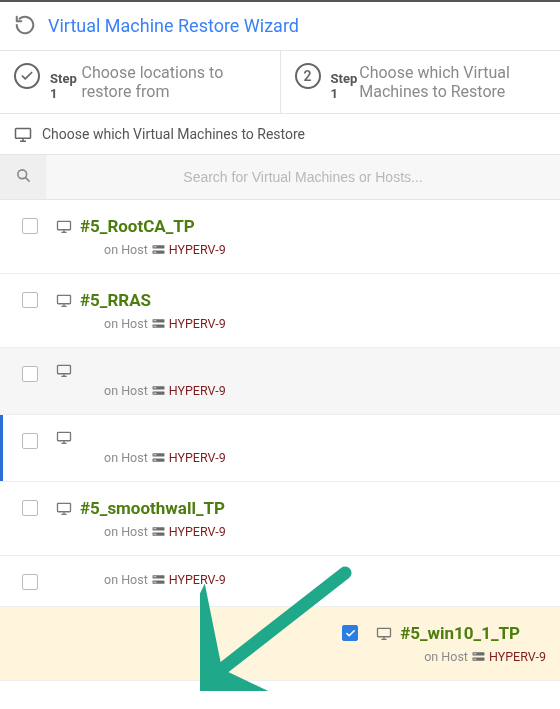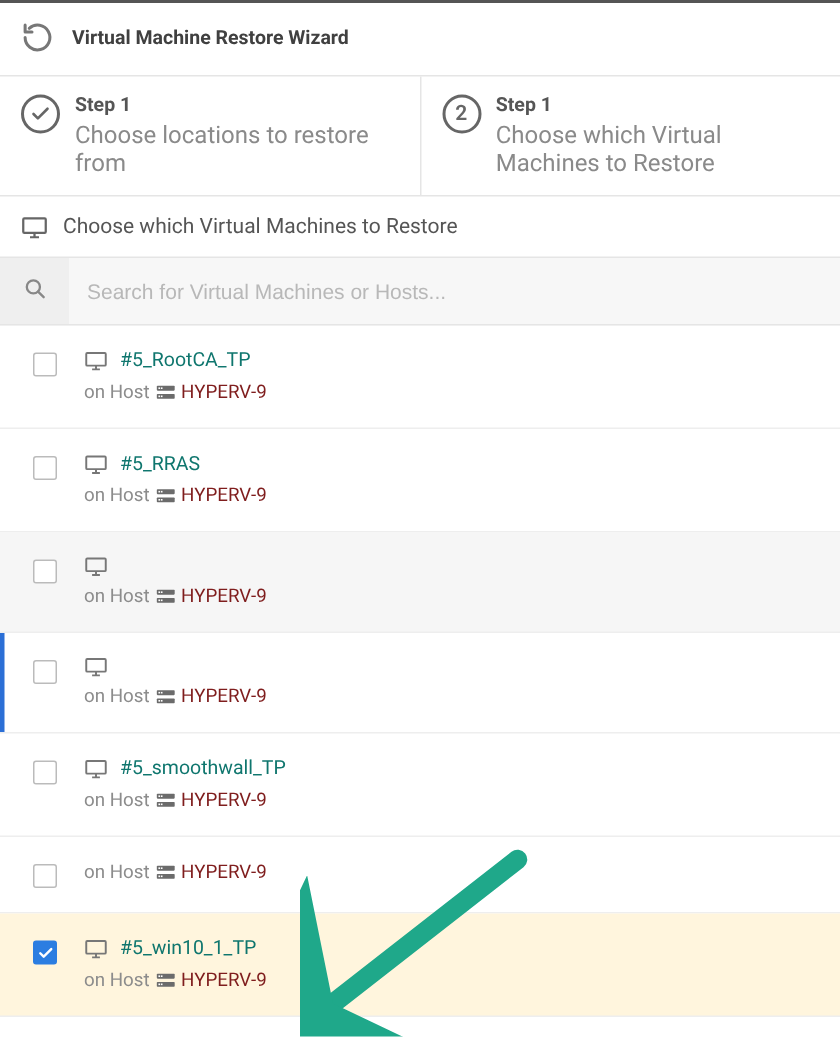--- a/index.html
+++ b/index.html
@@ -13,23 +13,23 @@
     position: relative;
   }
   .topborder { border-top: 2px solid #555; }
   .header {
     display: flex;
     align-items: center;
     padding: 12px 14px 14px 14px;
     gap: 12px;
   }
   .header-title {
-    font-size: 13px;
-    color: #404040;
-    font-weight: 700;
+    font-size: 18px;
+    color: #3b82f6;
+    font-weight: 400;
   }
   .restore-icon svg { display: block; }
   .steps {
     display: flex;
     border-top: 1px solid #e5e5e5;
     border-bottom: 1px solid #e5e5e5;
   }
   .step {
     flex: 1;
     display: flex;
@@ -43,21 +43,21 @@
     border: 2px solid #666;
     border-radius: 50%;
     display: flex;
     align-items: center; justify-content: center;
     flex-shrink: 0;
     color: #666;
     font-size: 14px;
     font-weight: 600;
   }
   .step-circle svg { width: 14px; height: 14px; }
-  .step-text { display: flex; flex-direction: column; gap: 2px; }
+  .step-text { display: flex; flex-direction: row; gap: 2px; align-items: flex-end; }
   .step-title { font-size: 13px; font-weight: 700; color: #555; }
   .step-desc { font-size: 16px; color: #8a8a8a; }
   .section-head {
     display: flex;
     align-items: center;
     gap: 10px;
     padding: 12px 14px;
     border-bottom: 1px solid #e5e5e5;
     font-size: 14px;
     color: #555;
@@ -77,33 +77,34 @@
     color: #888;
   }
   .searchinput {
     flex: 1;
     border: none;
     background: transparent;
     padding: 14px 12px;
     font-size: 14px;
     color: #555;
     outline: none;
+    text-align: center;
   }
   .searchinput::placeholder { color: #b8b8b8; }
   .vmlist { }
   .vmrow {
     display: flex;
     align-items: flex-start;
     gap: 18px;
     padding: 16px 14px 16px 22px;
     border-bottom: 1px solid #eee;
     position: relative;
   }
   .vmrow.hover { background: #f6f6f6; }
-  .vmrow.selected { background: #fff5dd; }
+  .vmrow.selected { background: #fff5dd; justify-content: flex-end; }
   .vmrow.leftaccent::before {
     content:""; position:absolute; left:0; top:0; bottom:0; width:3px; background:#2b6fd6;
   }
   .checkbox {
     width: 16px; height: 16px;
     border: 1px solid #bbb;
     border-radius: 2px;
     background: #fff;
     margin-top: 2px;
     flex-shrink: 0;
@@ -111,25 +112,25 @@
   }
   .checkbox.checked {
     background: #2b7de1;
     border-color: #2b7de1;
   }
   .checkbox.checked svg { display:block; }
   .checkbox svg { display:none; width:11px; height:11px; }
   .vmbody { display:flex; flex-direction:column; gap:6px; }
   .vmtitle {
     display:flex; align-items:center; gap:8px;
-    font-size: 13px; font-weight:400; color:#0f766e;
+    font-size: 17px; font-weight:700; color:#4d7c0f;
   }
   .vmsub {
     display:flex; align-items:center; gap:4px;
-    font-size: 12.5px; color:#8c8c8c;
+    font-size: 12.5px; color:#8c8c8c;margin-left:48px;
   }
   .monitor-icon svg, .host-icon svg { display:block; }
   .hostname { color:#7f1d1d; }
 
   
   .arrow {
     position: absolute;
     left: 200px;
     top: 561px;
     pointer-events: none;

